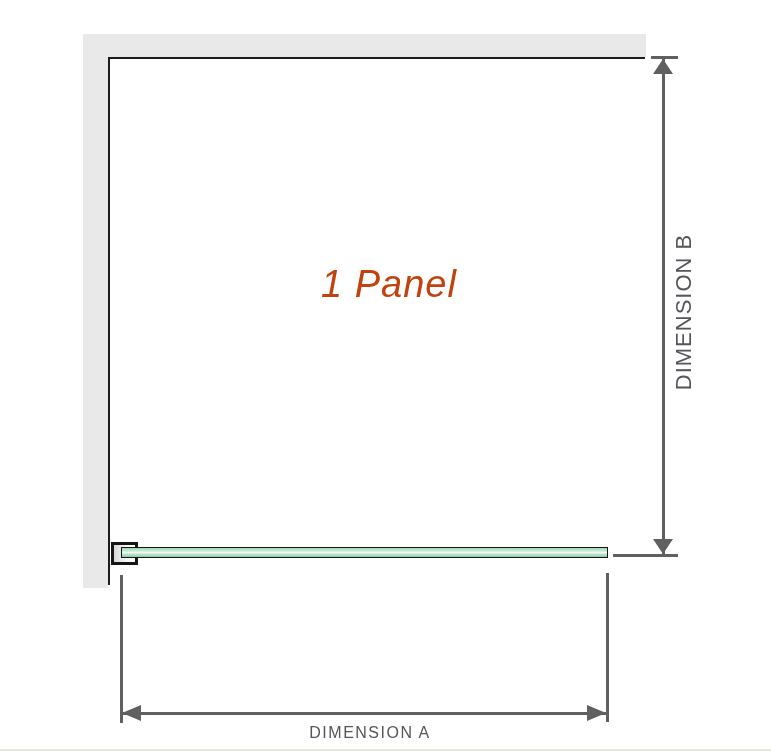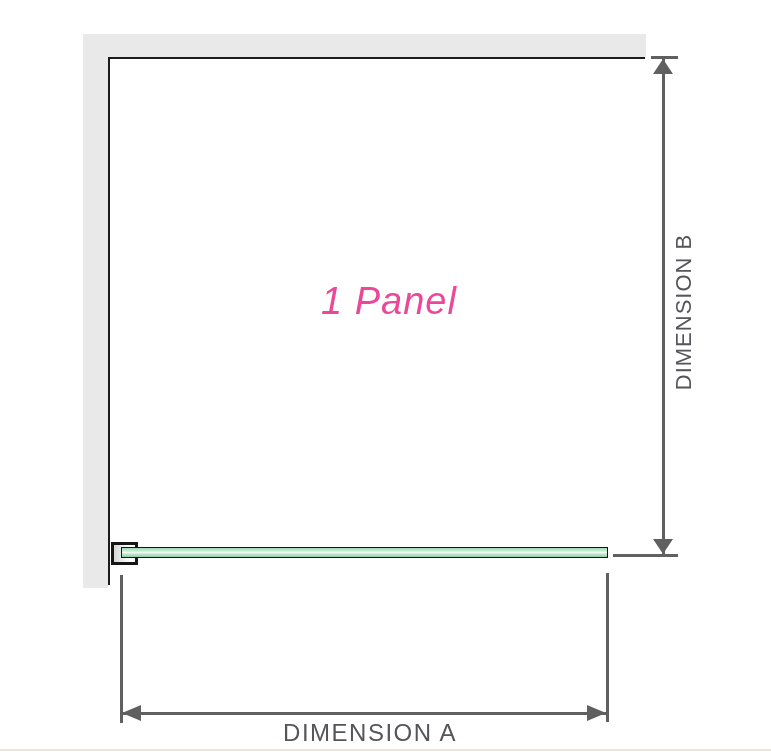--- a/index.html
+++ b/index.html
@@ -16,25 +16,25 @@
   .wall{background:#e9e9e9;}
   .wall-top{left:83px;top:34px;width:563px;height:23px;}
   .wall-left{left:83px;top:34px;width:25px;height:554px;}
 
   
   .outline{background:#1c1c1c;}
   .outline-top{left:108px;top:57px;width:537px;height:2px;}
   .outline-left{left:108px;top:57px;width:2px;height:528px;}
 
   .panel-label{
-    left:389px;top:301px;
+    left:389px;top:284px;
     transform:translate(-50%,-50%);
     font-style:italic;
     font-size:38px;
-    color:#ec4899;
+    color:#c2410c;
     white-space:nowrap;
     letter-spacing:1px;
   }
 
   
   .glass{
     left:121px;top:547px;width:487px;height:11px;
     box-sizing:border-box;
     border:1px solid #161616;
     background:linear-gradient(180deg,#9fd6b3 0%,#c6ead3 30%,#edf9f1 50%,#b4e0c4 75%,#8fcba6 100%);
@@ -80,21 +80,21 @@
     border-right:19px solid #606060;
   }
   .arrow-right{
     left:587px;top:705px;
     border-top:8px solid transparent;border-bottom:8px solid transparent;
     border-left:19px solid #606060;
   }
   .dima-label{
     left:370px;top:733px;
     transform:translate(-50%,-50%);
-    font-size:24px;letter-spacing:1.5px;color:#55555a;
+    font-size:16px;letter-spacing:1.5px;color:#55555a;
     white-space:nowrap;
   }
 
   .footer-rule{left:0;top:749px;width:771px;height:2px;background:#eae5dc;}
 </style>
 </head>
 <body>
 
 <div id="stage">
 

